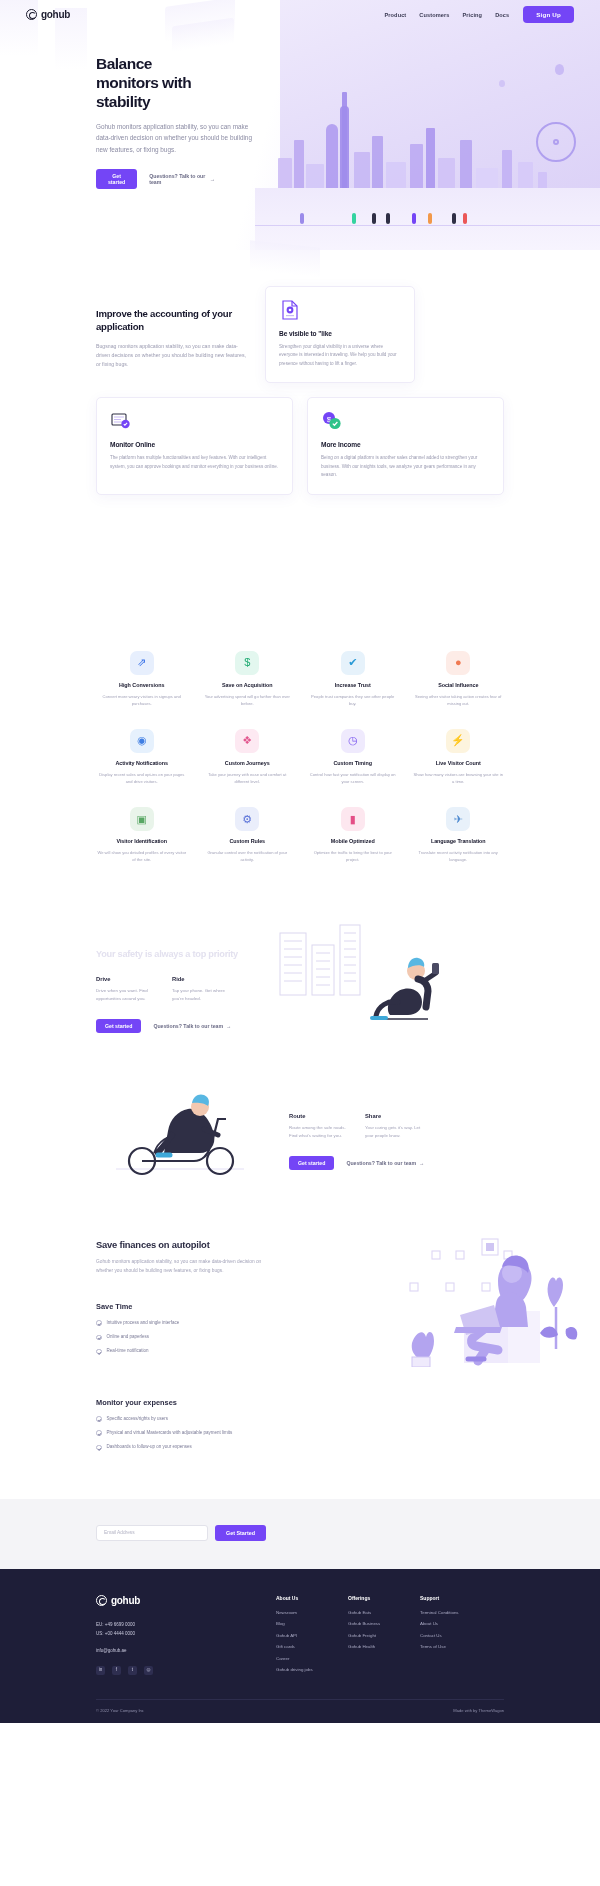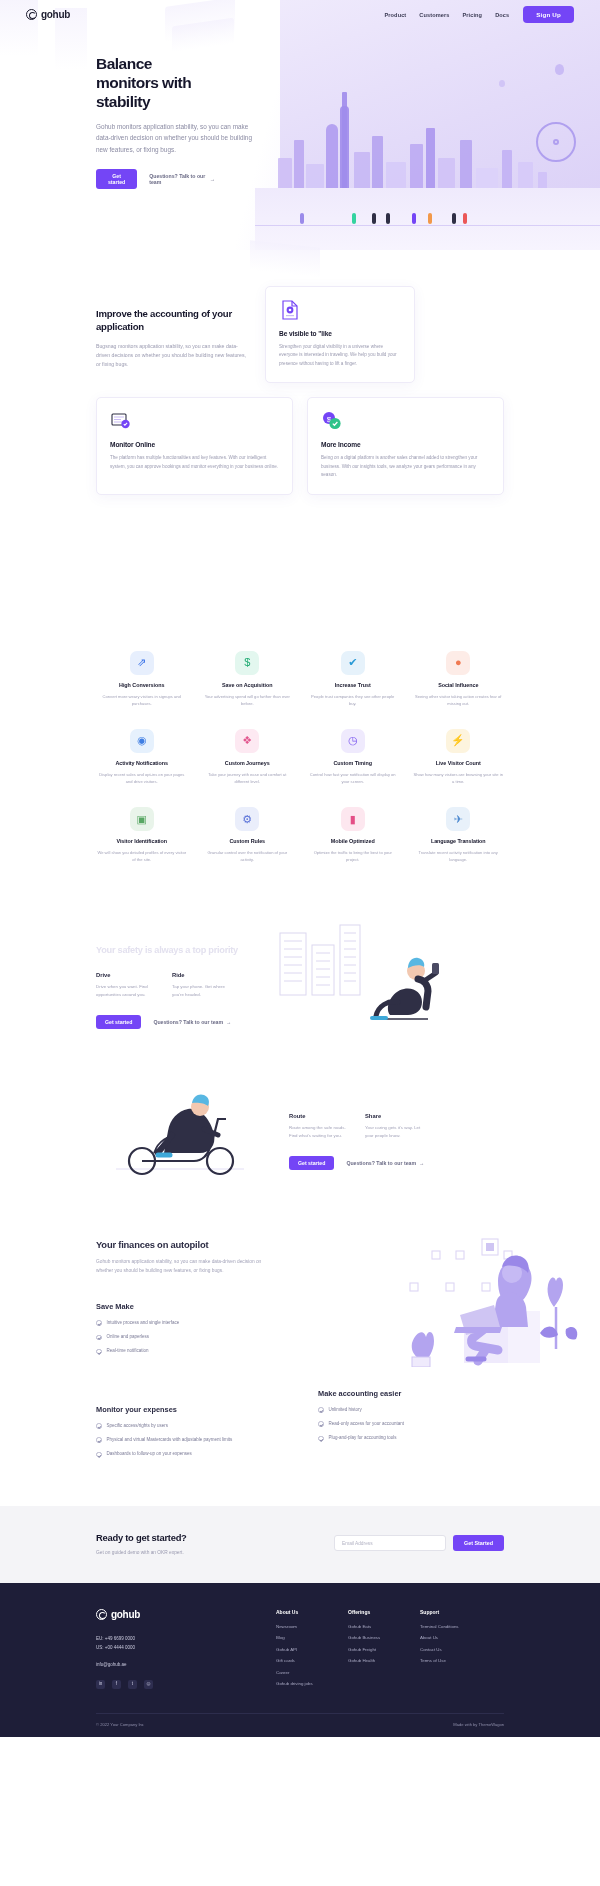--- a/index.html
+++ b/index.html
@@ -49,21 +49,21 @@
 
   
   .features{padding:26px 96px 40px 96px}
   .fgrid{display:grid;grid-template-columns:repeat(4,1fr);gap:22px 14px}
   .fitem{text-align:center}
   .fico{width:24px;height:24px;border-radius:7px;margin:0 auto 7px auto;display:flex;align-items:center;justify-content:center;font-size:11px;line-height:1}
   .fname{font-size:5.4px;font-weight:800;color:#16162b;letter-spacing:-.05px}
   .fdesc{margin-top:5px;font-size:4.1px;line-height:1.72;color:#a2a2b8}
 
   
-  .safety{padding:20px 96px 26px 96px;display:flex;gap:22px;align-items:center;position:relative}
+  .safety{padding:20px 96px 26px 96px;display:flex;gap:22px;align-items:flex-end;position:relative}
   .safety-left{width:150px;padding-top:16px}
   .ghost-h2{font-size:9.2px;font-weight:800;line-height:1.34;color:#e3e1ef;letter-spacing:-.25px}
   .two-col{display:flex;gap:18px;margin-top:16px}
   .two-col h4{font-size:5.8px;font-weight:800;color:#2a2a42}
   .two-col p{margin-top:5px;font-size:4.4px;line-height:1.8;color:#a2a2b8;width:58px}
   .safety-cta{margin-top:16px;display:flex;align-items:center;gap:12px}
   .illus{flex:1;height:110px;position:relative}
 
   
   .scooter-sec{padding:14px 96px 30px 96px;display:flex;gap:18px;align-items:flex-start}
@@ -413,80 +413,59 @@
         <path d="M66 90h46l-2 6H64z" fill="#b3a4ef"></path>
         <path d="M158 48c2-8 6-10 8-4 2-6 7-4 7 4 0 10-6 18-9 22-3-4-8-12-6-22z" fill="#b3a4ef"></path>
         <path d="M166 70v42" stroke="#b3a4ef" stroke-width="2.5"></path>
         <path d="M150 96c6-10 16-8 18 2-6 4-14 4-18-2z" fill="#9a88e8"></path>
         <path d="M176 92c8-6 14 2 10 10-6 2-12-2-10-10z" fill="#9a88e8"></path>
         <path d="M22 106c4-12 12-14 14-6 2-8 8-6 8 4 0 10-6 18-10 22-4-4-14-8-12-20z" fill="#b3a4ef"></path>
         <path d="M30 120v8" stroke="#9a88e8" stroke-width="2"></path>
         <rect x="22" y="120" width="18" height="10" fill="#efeafc" stroke="#cfc5f3"></rect>
       </svg>
     </div>
-    <h2 class="fin-h2">Your finances on autopilot</h2>
+    <h2 class="fin-h2">Save finances on autopilot</h2>
     <p class="fin-p">Gohub monitors application stability, so you can make data-driven decision on whether you should be building new features, or fixing bugs.</p>
-    <h3 class="fin-sub">Save Make</h3>
+    <h3 class="fin-sub">Save Time</h3>
     <div class="check-list" id="save-time-list">
         <div class="check-row">
           <i class="chk"></i>
           <span>Intuitive process and single interface</span>
         </div>
         <div class="check-row">
           <i class="chk"></i>
           <span>Online and paperless</span>
         </div>
         <div class="check-row">
           <i class="chk"></i>
           <span>Real-time notification</span>
         </div>
       </div>
     <div class="fin-two">
       <div>
-        <h3 class="fin-sub" style="margin-top:16px">Monitor your expenses</h3>
+        <h3 class="fin-sub" style="margin-top:9px">Monitor your expenses</h3>
         <div class="check-list" id="left-list">
             <div class="check-row">
               <i class="chk"></i>
               <span>Specific access/rights by users</span>
             </div>
             <div class="check-row">
               <i class="chk"></i>
               <span>Physical and virtual Mastercards with adjustable payment limits</span>
             </div>
             <div class="check-row">
               <i class="chk"></i>
               <span>Dashboards to follow-up on your expenses</span>
             </div>
           </div>
       </div>
-      <div>
-        <h3 class="fin-sub" style="margin-top:0">Make accounting easier</h3>
-        <div class="check-list" id="right-list">
-            <div class="check-row">
-              <i class="chk"></i>
-              <span>Unlimited history</span>
-            </div>
-            <div class="check-row">
-              <i class="chk"></i>
-              <span>Read-only access for your accountant</span>
-            </div>
-            <div class="check-row">
-              <i class="chk"></i>
-              <span>Plug-and-play for accounting tools</span>
-            </div>
-          </div>
-      </div>
     </div>
   </section>
 
   <section class="cta-band">
-    <div class="cta-left">
-      <h2 class="cta-h2">Ready to get started?</h2>
-      <p class="cta-p">Get on guided demo with an OKR expert.</p>
-    </div>
     <div class="cta-form">
       <input class="cta-input" type="email" placeholder="Email Address" style="">
       <button class="btn btn-cta">Get Started</button>
     </div>
   </section>
 
   <footer>
     <div class="f-top">
       <div class="f-brand">
         <div class="f-logo">

